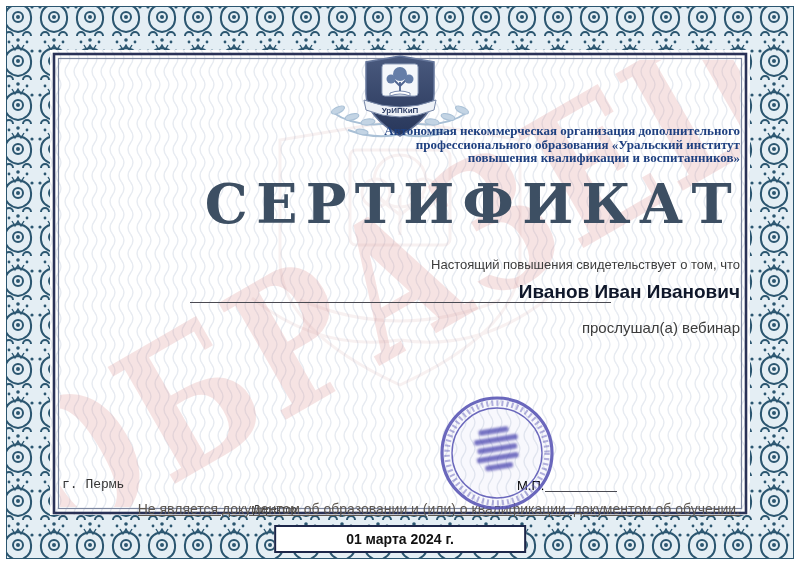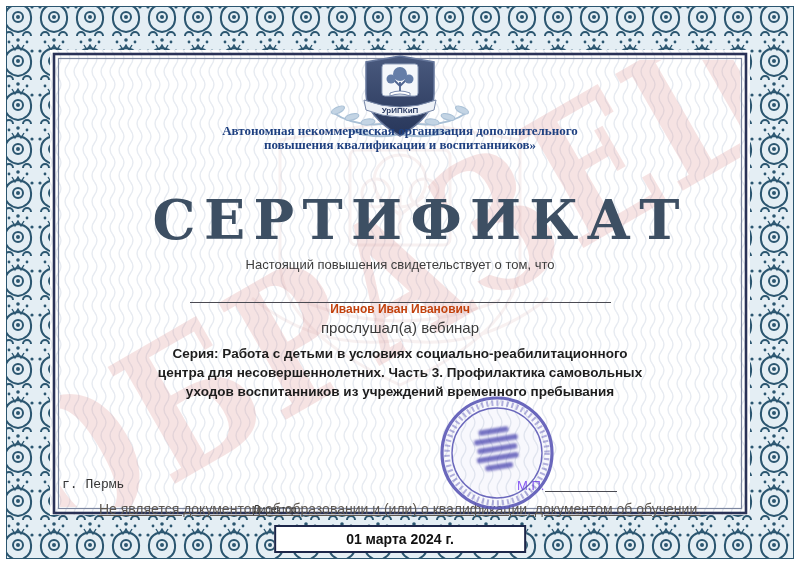--- a/index.html
+++ b/index.html
@@ -2,40 +2,40 @@
 <html><head>
 <meta charset="utf-8">
 <style>
   html,body{margin:0;padding:0;background:#ffffff;}
   .cert{
     position:relative;width:800px;height:565px;overflow:hidden;
     background:#ffffff;font-family:"Liberation Sans",sans-serif;color:#333;
   }
   .abs{position:absolute;}
   .bg-svg{left:0;top:0;z-index:0;}
-  .ctr{left:60px;width:680px;text-align:center;}
+  .ctr{left:60px;width:680px;text-align:right;}
   .org-name{
     top:124px;z-index:2;font-family:"Liberation Serif",serif;font-weight:bold;
     font-size:13px;line-height:13.5px;color:#1e4080;
   }
   .org-name span{display:block;}
   .main-title{
-    top:172px;z-index:2;margin:16px;font-family:"DejaVu Serif",serif;font-weight:bold;
+    top:172px;z-index:2;margin:0;font-family:"DejaVu Serif",serif;font-weight:bold;
     font-size:54px;letter-spacing:0.155em;color:#3d4f63;text-indent:0.155em;
   }
   .statement{top:257px;z-index:2;font-size:13px;color:#3c3c3c;}
-  .recipient{top:281px;z-index:2;font-size:12px;font-weight:bold;color:#c2410c;margin-top:21px;}
+  .recipient{top:281px;z-index:2;font-size:19px;font-weight:bold;color:#0f172a;}
   .recipient-line{top:302px;left:190px;width:421px;height:0;border-top:1.6px solid #4a4a52;z-index:2;}
   .action{top:319px;z-index:2;font-size:15px;color:#3c3c3c;}
   .course{top:344px;z-index:2;font-size:13.5px;font-weight:bold;line-height:19px;color:#1d1d1d;}
   .course span{display:block;}
   .director{left:253px;top:459px;z-index:2;font-size:10px;line-height:15px;color:#333;text-align:left;margin-top:43px;}
   .director span{display:block;}
   .city{left:62px;top:477px;z-index:2;font-size:13px;color:#333;font-family:Liberation Mono, monospace;}
-  .mp-label{left:517px;top:478px;z-index:2;font-size:13px;color:#8b5cf6;}
+  .mp-label{left:517px;top:478px;z-index:2;font-size:13px;color:#000000;}
   .sig-line{left:545px;top:491px;width:72px;height:0;border-top:1.4px solid #4a4a52;z-index:2;}
   .disclaimer{top:501px;z-index:2;font-size:14px;color:#5c564f;text-decoration:underline;}
   .seal-svg{left:436px;top:392px;z-index:3;}
   .logo-svg{left:318px;top:52px;z-index:2;}
   .date-box{
     left:50%;top:525px;transform:translateX(-50%);z-index:4;
     background:#ffffff;border:2.5px solid #1d2649;padding:4px 70px;
     font-size:14px;font-weight:bold;color:#111;white-space:nowrap;
   }
 </style>
@@ -135,35 +135,31 @@
         <circle cx="91" cy="27" r="4.5" fill="#657ea8"></circle>
         <path d="M72 41 q10 -4 20 0 l0 3 q-10 -4 -20 0 z" fill="#ffffff" stroke="#5a6f9a" stroke-width="0.8"></path>
       </g>
       <path d="M46 48 Q82 62 118 48 L116 58 Q82 72 48 58 Z" fill="#edf1f7" stroke="#7888a8" stroke-width="1"></path>
       <text x="82" y="60.5" text-anchor="middle" font-family="Liberation Sans, sans-serif" font-size="8" font-weight="bold" fill="#2d3e66">УрИПКиП</text>
     </g>
   </svg>
 
   <div class="abs ctr org-name">
     <span>Автономная некоммерческая организация дополнительного</span>
+    <span>профессионального образования «Уральский институт</span>
     <span>повышения квалификации и воспитанников»</span>
   </div>
 
   <h1 class="abs ctr main-title">СЕРТИФИКАТ</h1>
 
   <div class="abs ctr statement">Настоящий повышения свидетельствует о том, что</div>
   <div class="abs ctr recipient">Иванов Иван Иванович</div>
   <div class="abs recipient-line"></div>
   <div class="abs ctr action">прослушал(а) вебинар</div>
 
-  <div class="abs ctr course">
-    <span>Серия: Работа с детьми в условиях социально-реабилитационного</span>
-    <span>центра для несовершеннолетних. Часть 3. Профилактика самовольных</span>
-    <span>уходов воспитанников из учреждений временного пребывания</span>
-  </div>
 
   <svg class="abs seal-svg" width="122" height="122" viewBox="0 0 122 122" opacity="0.9">
     <circle cx="61" cy="61" r="55" fill="rgba(99,96,190,0.05)" stroke="#5b58b6" stroke-width="3.2"></circle>
     <circle cx="61" cy="61" r="45" fill="none" stroke="#5b58b6" stroke-width="1.4"></circle>
     <circle cx="61" cy="61" r="50" fill="none" stroke="#5b58b6" stroke-width="5.5" stroke-dasharray="2 3.1" opacity="0.5"></circle>
     <g transform="rotate(-9 61 61)" filter="url(#blr)" fill="#4d49b0" opacity="0.85">
       <rect x="46" y="36" width="30" height="5.5" rx="2"></rect>
       <rect x="40" y="45" width="44" height="5.5" rx="2"></rect>
       <rect x="42" y="54" width="40" height="5.5" rx="2"></rect>
       <rect x="40" y="63" width="42" height="5.5" rx="2"></rect>

